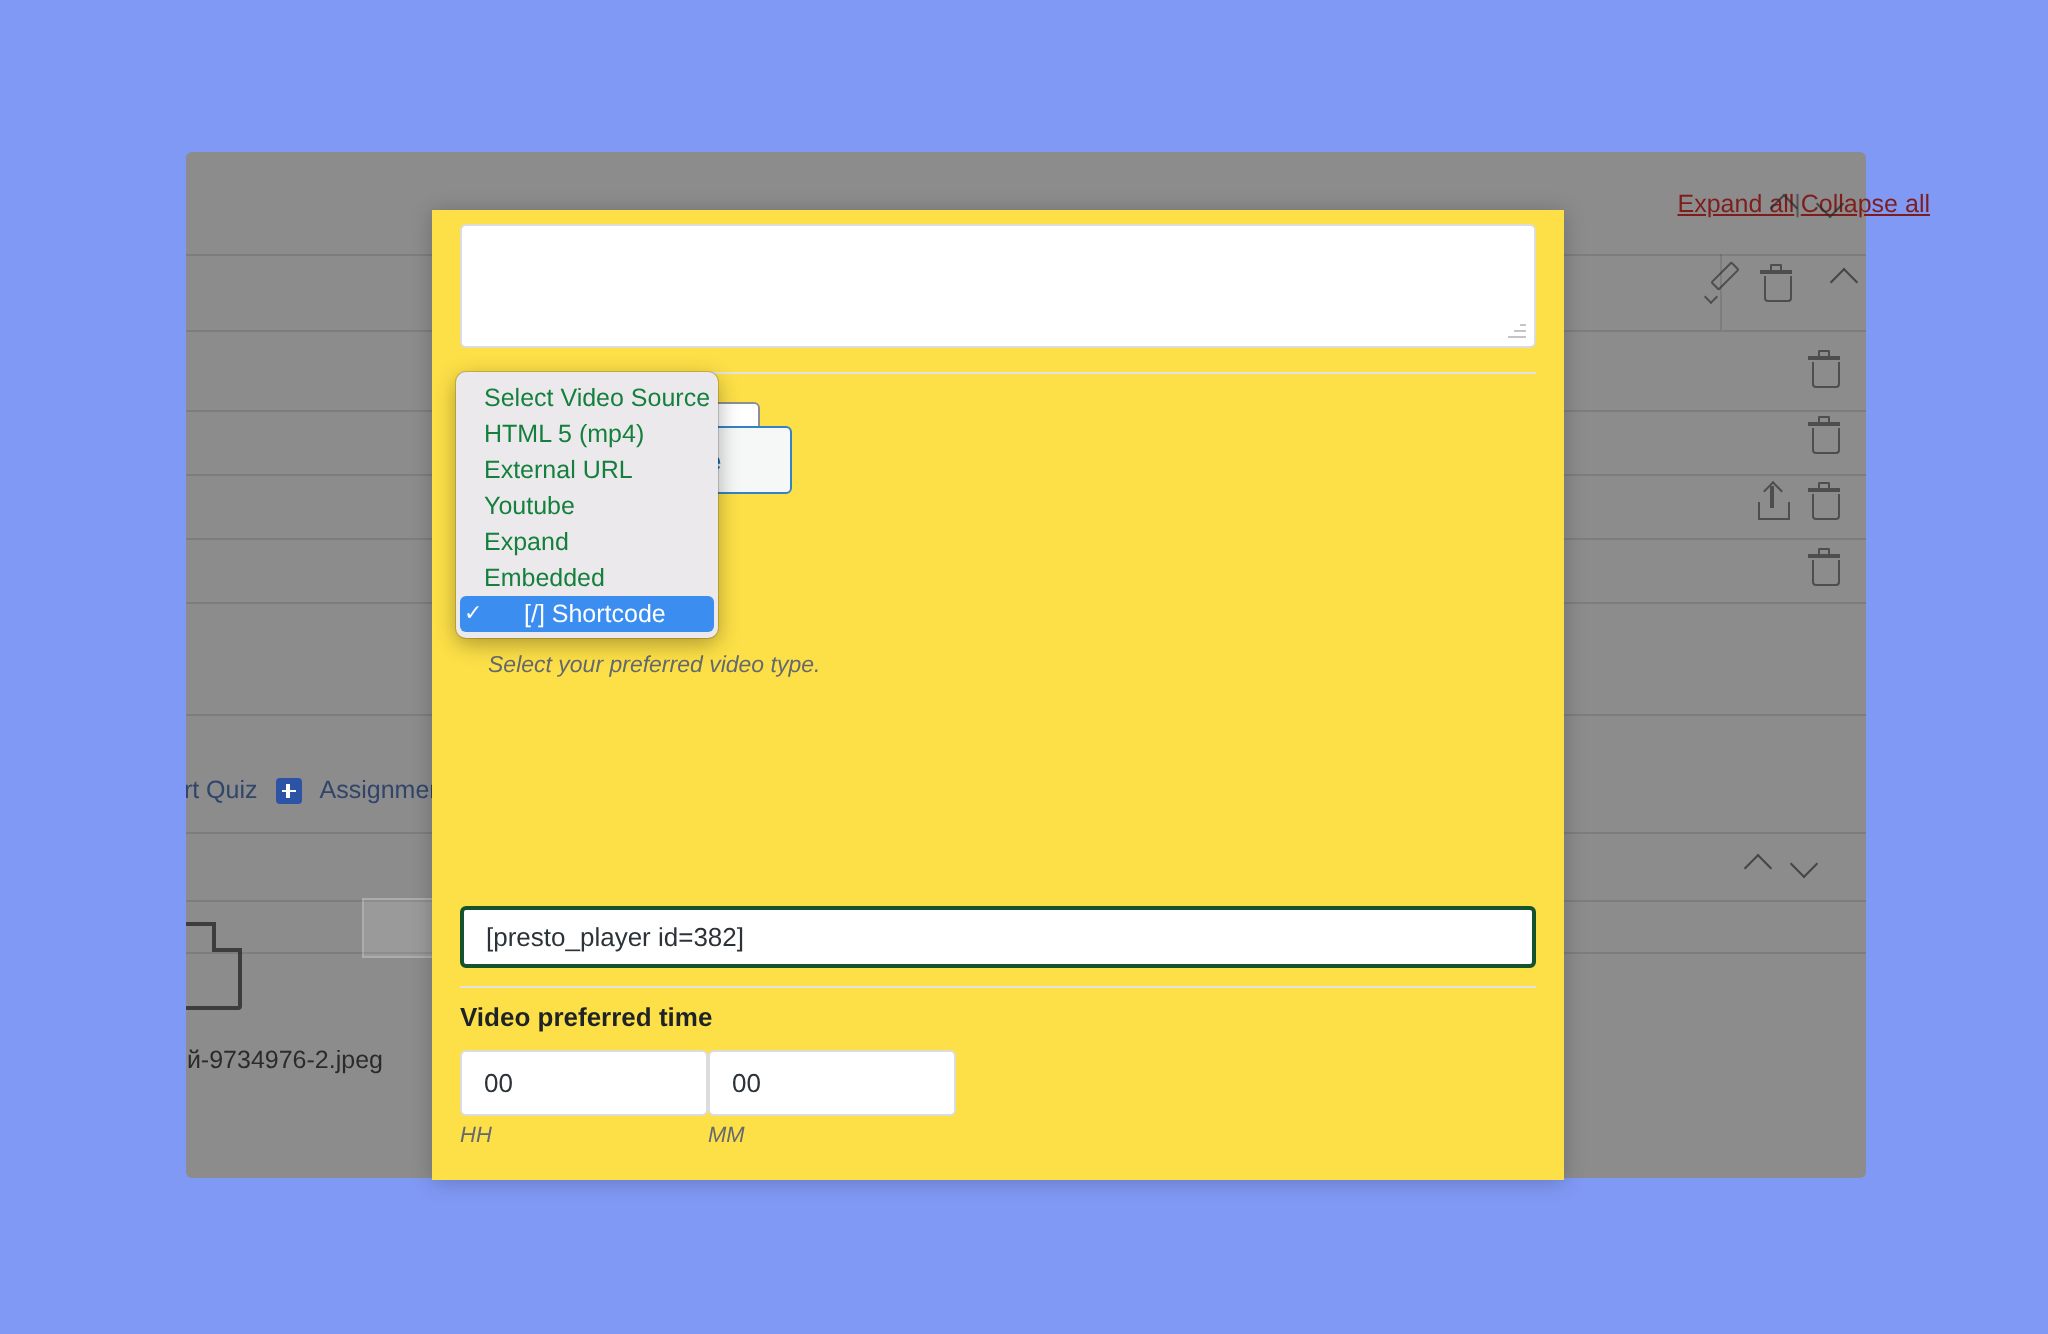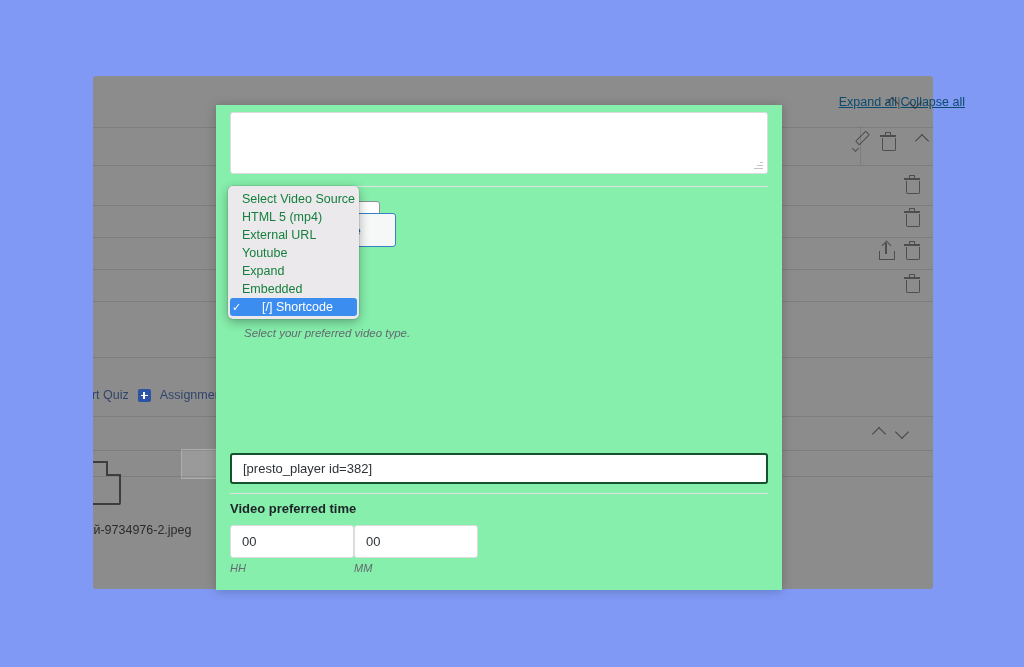--- a/index.html
+++ b/index.html
@@ -18,21 +18,21 @@
     background: #8c8c8c;
     border-radius: 3px;
     overflow: hidden;
   }
   #expand-collapse {
     position: absolute; right: 59px; top: 95px;
     font-size: 12.5px; color: #2f4f7a;
     white-space: nowrap;
   }
   #expand-collapse a {
-    color: #0c4a6e; text-decoration: underline; cursor: pointer;
+    color: #7f1d1d; text-decoration: underline; cursor: pointer;
   }
   #expand-collapse .sep { color: #555; text-decoration: none; }
   .chev-pair {
     position: absolute; display: flex; gap: 10px; align-items: center;
   }
   .chev {
     width: 13px; height: 13px; position: relative; opacity: .72;
   }
   .chev::before {
     content: ""; position: absolute; left: 1px; top: 3px;
@@ -140,21 +140,21 @@
     width: 85px; height: 30px;
     background: rgba(255,255,255,.13);
     border: 1px solid rgba(255,255,255,.18);
   }
 
   
   #modal {
     position: absolute;
     left: 216px; top: 105px;
     width: 566px; height: 485px;
-    background: #86efac;
+    background: #fde047;
     overflow: hidden;
     box-shadow: 0 1px 10px rgba(0,0,0,.22);
   }
 
   #description-textarea {
     display: block;
     margin: 7px 14px 0 14px;
     width: 538px; height: 62px;
     background: #fff;
     border: 1px solid #dcdcde;

